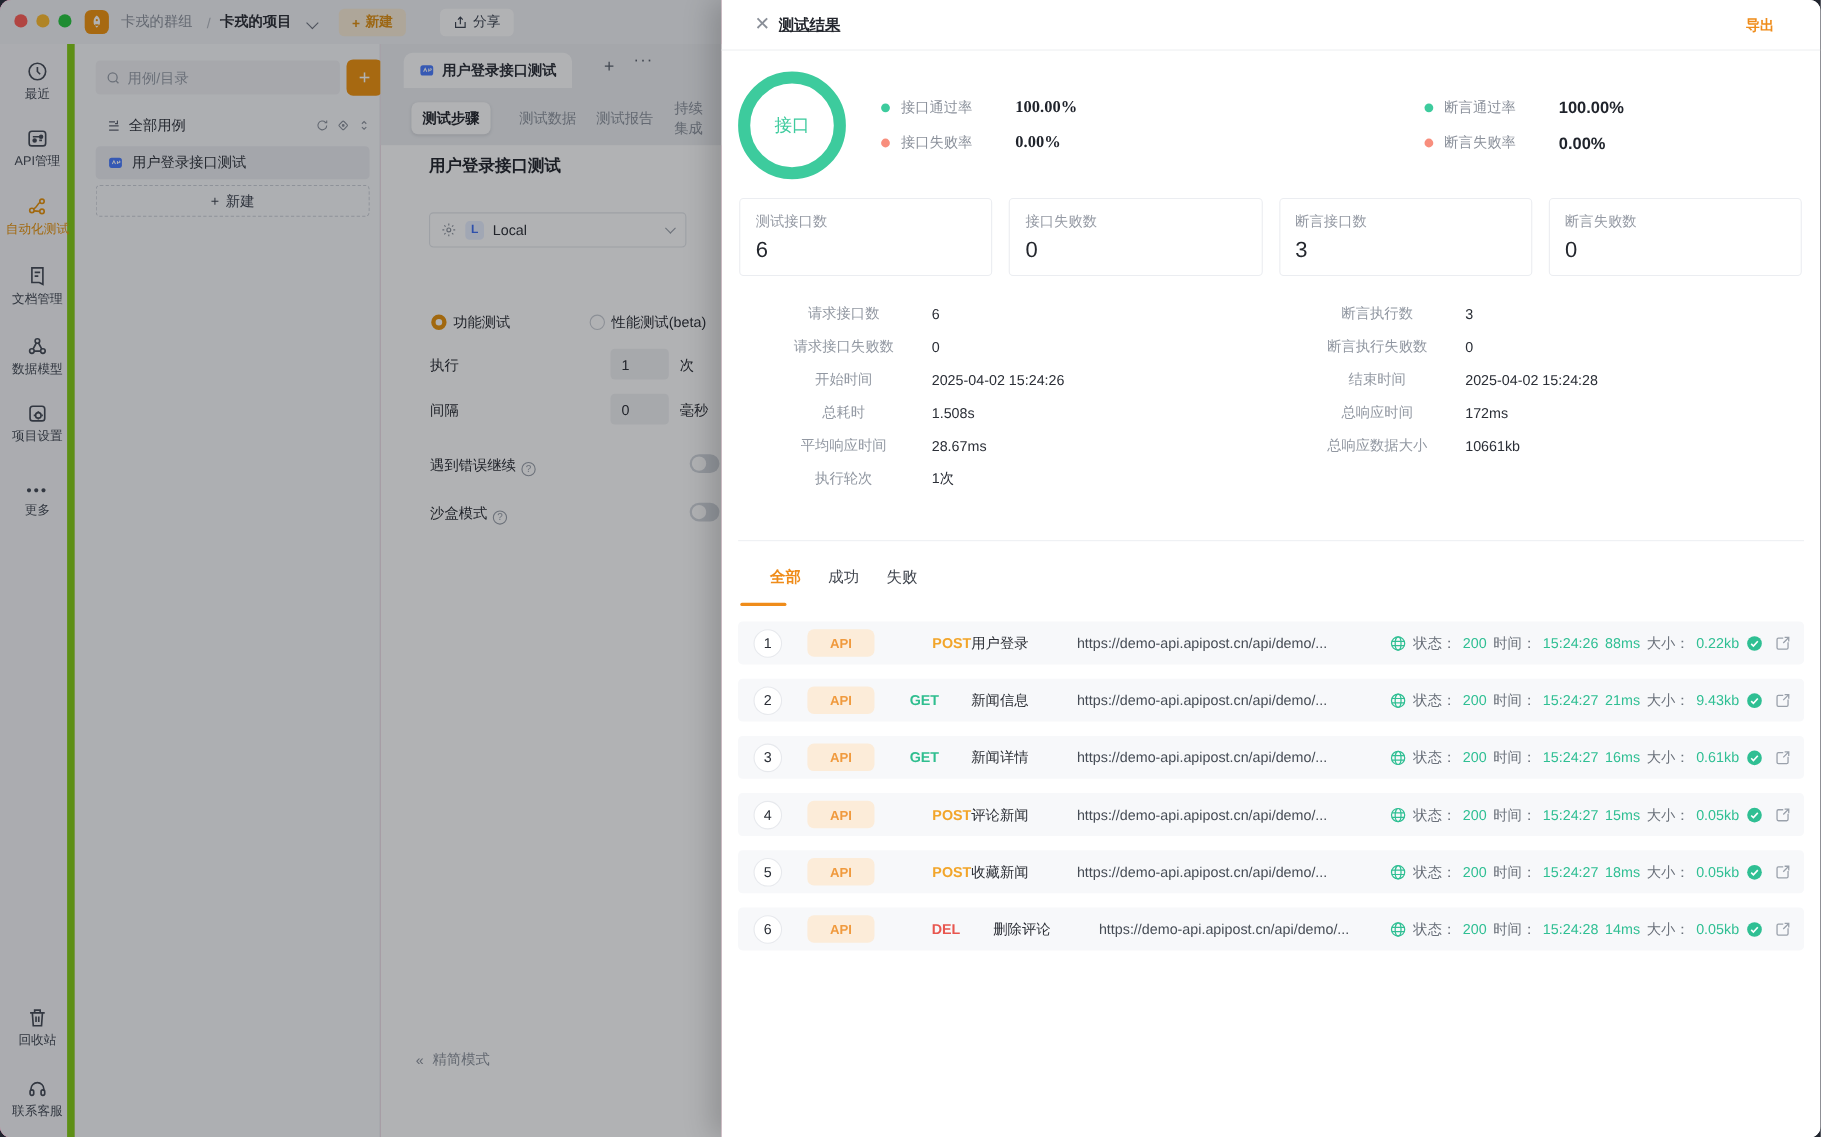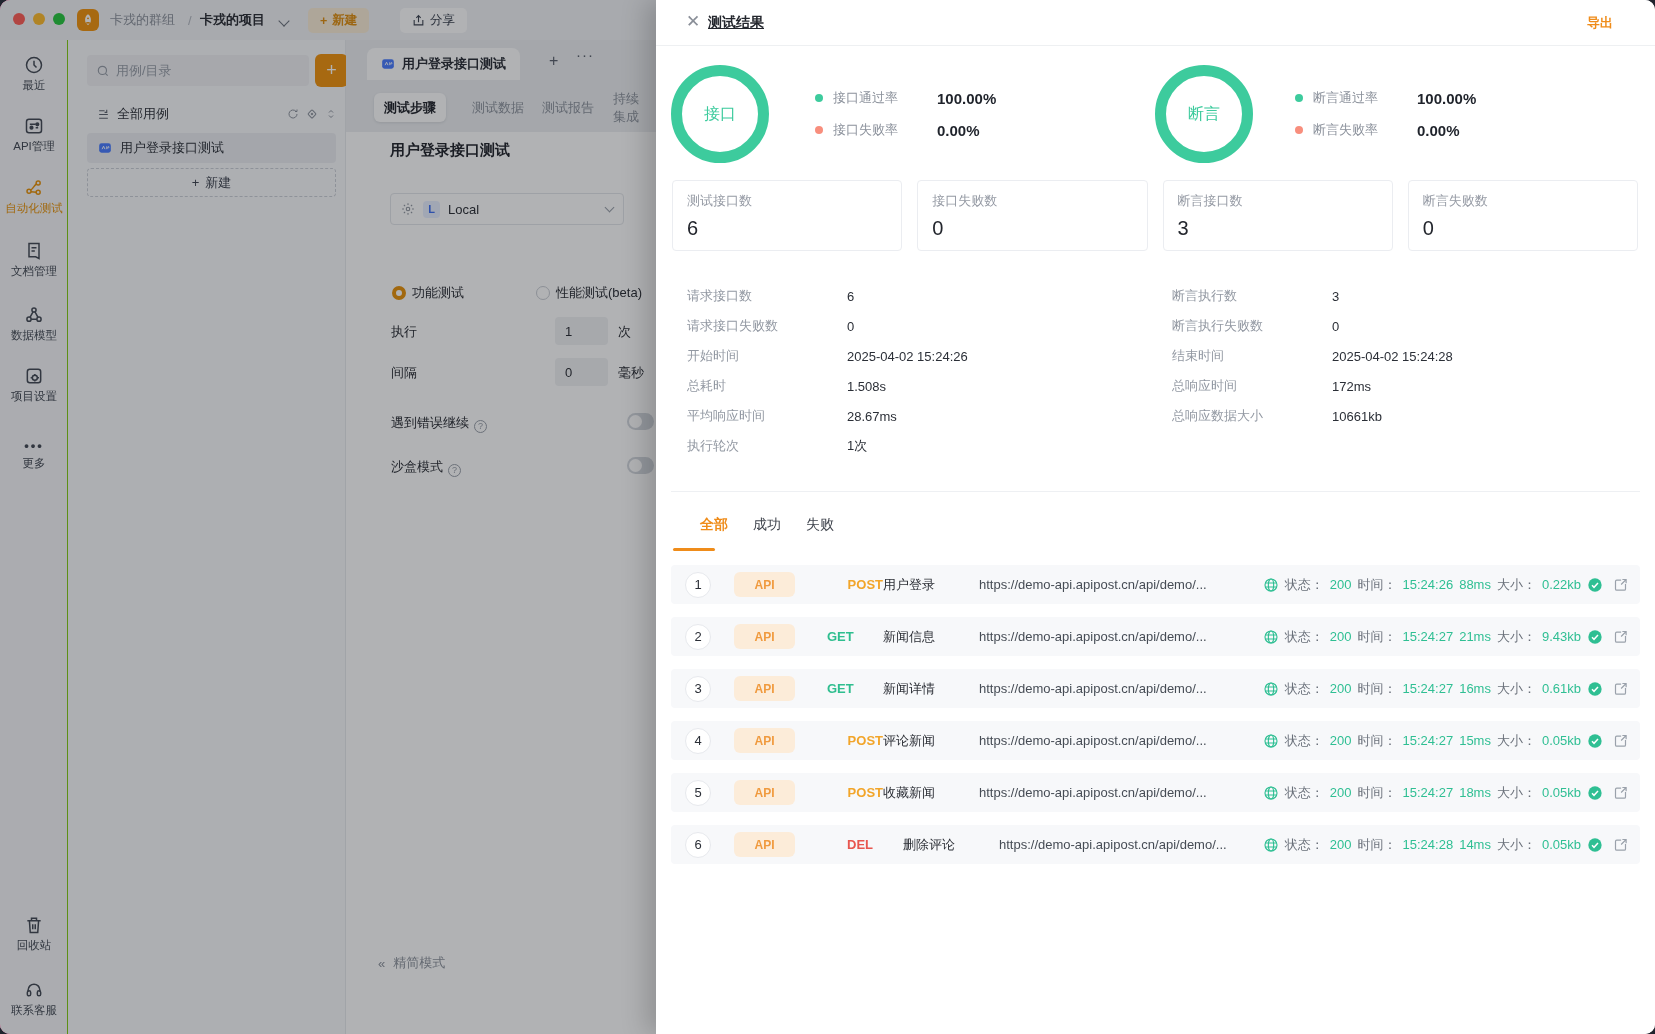--- a/index.html
+++ b/index.html
@@ -12,21 +12,21 @@
   .light { position:absolute; top:13px; width:12px; height:12px; border-radius:50%; }
   .l-red{ left:13px; background:#ff5f57;} .l-yellow{ left:33px; background:#febc2e;} .l-green{ left:53px; background:#28c840;}
   .applogo { position:absolute; left:77px; top:9px; width:22px; height:22px; border-radius:6px; background:#f0940f; display:flex; align-items:center; justify-content:center; }
   .crumb { position:absolute; top:0; height:40px; display:flex; align-items:center; font-size:13px; }
   .crumb-group{ left:110px; color:#8d939d; } .crumb-sep{ left:188px; color:#b3b8c0;} .crumb-proj{ left:200px; color:#2c2f36; font-weight:bold; }
   .crumb-chevron{ position:absolute; left:280px; top:17px; width:8px; height:8px; border-right:1.5px solid #6b717c; border-bottom:1.5px solid #6b717c; transform:rotate(45deg); }
   .tb-btn { position:absolute; top:8px; height:25px; border-radius:5px; display:flex; align-items:center; gap:5px; font-size:12.5px; padding:0 12px; }
   .btn-new { left:308px; background:#fbeed7; color:#e09012; font-weight:bold; }
   .btn-share { left:400px; background:#ffffff; color:#3c4350; }
 
-  .sidebar { position:absolute; left:0; top:40px; width:68px; height:994px; background:#f6f7f9; border-right:1px solid #84cc16; }
+  .sidebar { position:absolute; left:0; top:40px; width:68px; height:994px; background:#f6f7f9; border-right:7px solid #84cc16; }
   .sitem { position:absolute; left:0; width:68px; text-align:center; color:#454b56; font-size:11.5px; cursor:pointer; }
   .sitem svg { display:block; margin:0 auto 3px auto; }
   .sitem.active { color:#e8930c; }
   .dots { letter-spacing:2px; font-weight:bold; font-size:13px; line-height:10px; margin-bottom:5px; }
 
   .tree { position:absolute; left:68px; top:40px; width:278px; height:994px; background:#fafbfd; border-right:1px solid #e8eaed; }
   .search-box { position:absolute; left:19px; top:15px; width:222px; height:31px; background:#f0f1f4; border-radius:4px; display:flex; align-items:center; padding:0 9px; gap:6px; color:#989ea8; font-size:13px; }
   .add-case-btn { position:absolute; left:247px; top:14px; width:33px; height:33px; background:#f0940f; border-radius:6px; color:#fff; font-size:18px; display:flex; align-items:center; justify-content:center; }
   .allcases { position:absolute; left:29px; top:63px; width:240px; height:22px; display:flex; align-items:center; gap:7px; font-size:13px; color:#2f333b; }
   .allcases .spacer{flex:1;}
@@ -62,33 +62,33 @@
   
   .modal { position:absolute; left:656px; top:0; width:999px; height:1034px; background:#fff; z-index:50; box-shadow:-10px 0 24px rgba(0,0,0,0.18); }
   .mheader { position:absolute; left:0; top:0; width:100%; height:46px; border-bottom:1px solid #eef0f2; }
   .mclose { position:absolute; left:28px; top:13px; width:18px; height:18px; color:#8a8f98; font-size:17px; line-height:18px; text-align:center; cursor:pointer; }
   .mtitle { position:absolute; left:52px; top:0; height:46px; display:flex; align-items:center; font-size:14px; font-weight:bold; color:#23262d;text-decoration:underline; }
   .mexport { position:absolute; right:42px; top:0; height:46px; display:flex; align-items:center; font-size:13px; font-weight:bold; color:#ef8c1a; cursor:pointer; }
 
   .gauge-ring { position:absolute; top:65px; width:98px; height:98px; border:11px solid #3dcb9d; border-radius:50%; display:flex; align-items:center; justify-content:center; font-size:16px; color:#3dcb9d; }
   .g1{ left:15px; } .g2{ left:499px; }
   .legend { position:absolute; top:82px; }
-  .leg1{ left:159px; } .leg2{ left:639px; }
+  .leg1{ left:145px;font-family:Liberation Serif, serif; } .leg2{ left:639px; }
   .lrow { display:flex; align-items:center; height:32px; }
   .ldot { width:8px; height:8px; border-radius:50%; }
   .dot-pass{ background:#3dcb9d; } .dot-fail{ background:#f88e7d; }
   .llabel { margin-left:10px; width:104px; font-size:13px; color:#8c929c; }
   .lvalue { font-size:15px; font-weight:bold; color:#1f232b; }
 
   .cards { position:absolute; left:16px; right:17px; top:180px; display:flex; gap:15px; }
   .card { flex:1; height:71px; border:1px solid #ebedf1; border-radius:4px; padding:11px 14px; }
   .card-label { font-size:13px; color:#959aa4; }
   .card-value { font-size:20px; color:#23262d; margin-top:7px; }
 
-  .details { position:absolute; top:281px; }
+  .details { position:absolute; top:270px;text-align:center; }
   .d-left{ left:31px; } .d-right{ left:516px; }
   .drow { height:30px; display:flex; align-items:center; }
   .dlabel { width:160px; font-size:13px; color:#9298a2; }
   .dvalue { font-size:13px; color:#2b2f37; }
 
   .mdivider { position:absolute; left:15px; right:15px; top:491px; height:1px; background:#eef0f3; }
   .rtabs { position:absolute; left:24px; top:516px; display:flex; gap:25px; font-size:14px; color:#40454e;margin-left:20px; }
   .rtab.active { color:#ef8c1a; font-weight:bold; }
   .tab-underline { position:absolute; left:17px; top:548px; width:42px; height:3px; border-radius:2px; background:#ef8c1a; }
 
@@ -345,23 +345,20 @@
         <span class="llabel">接口通过率</span>
         <span class="lvalue">100.00%</span>
       </div>
       <div class="lrow">
         <span class="ldot dot-fail"></span>
         <span class="llabel">接口失败率</span>
         <span class="lvalue">0.00%</span>
       </div>
     </div>
 
-    <div class="gauge-ring g2">
-        <span>断言</span>
-      </div>
     <div class="legend leg2">
       <div class="lrow">
         <span class="ldot dot-pass"></span>
         <span class="llabel">断言通过率</span>
         <span class="lvalue">100.00%</span>
       </div>
       <div class="lrow">
         <span class="ldot dot-fail"></span>
         <span class="llabel">断言失败率</span>
         <span class="lvalue">0.00%</span>

